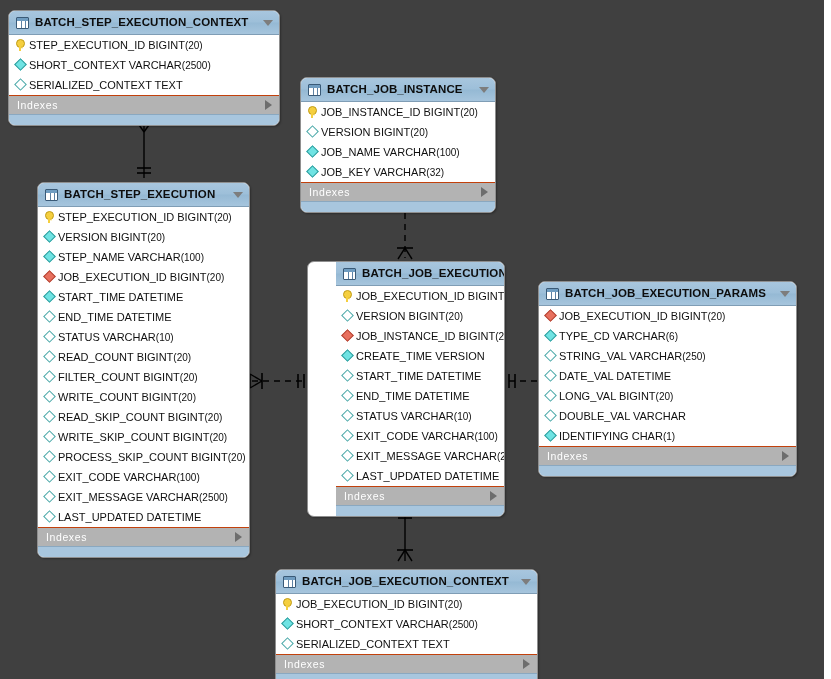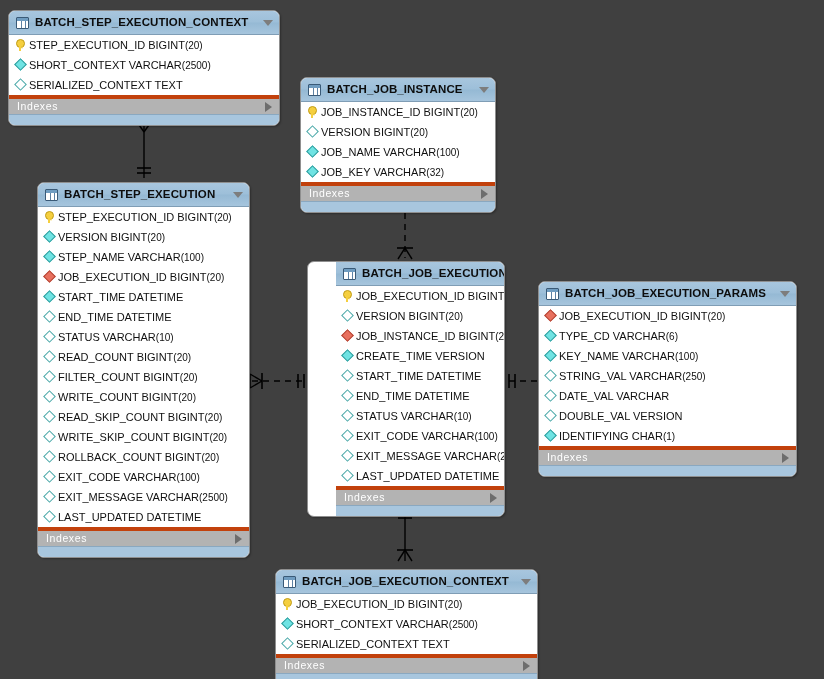--- a/index.html
+++ b/index.html
@@ -118,21 +118,21 @@
     line-height: 1;
   }
   .col-len { font-size: 10px; }
 
   .tbl-indexes {
     display: flex;
     align-items: center;
     height: 19px;
     padding: 0 7px 0 8px;
     background: #b3b3b3;
-    border-top: 4px solid #c2410c;
+    border-top: 1px solid #c2410c;
   }
   .idx-label {
     flex: 1 1 auto;
     font-size: 10.5px;
     color: #ffffff;
     letter-spacing: 0.6px;
     line-height: 1;
   }
   .idx-arrow {
     flex: 0 0 auto;
@@ -331,21 +331,21 @@
         <div class="col-row">
           <span class="col-ico ico-dia"></span>
           <span class="col-text">READ_SKIP_COUNT BIGINT<span class="col-len">(20)</span></span>
         </div>
         <div class="col-row">
           <span class="col-ico ico-dia"></span>
           <span class="col-text">WRITE_SKIP_COUNT BIGINT<span class="col-len">(20)</span></span>
         </div>
         <div class="col-row">
           <span class="col-ico ico-dia"></span>
-          <span class="col-text">ROLLBACK_COUNT BIGINT<span class="col-len">(20)</span></span>
+          <span class="col-text">PROCESS_SKIP_COUNT BIGINT<span class="col-len">(20)</span></span>
         </div>
         <div class="col-row">
           <span class="col-ico ico-dia"></span>
           <span class="col-text">EXIT_CODE VARCHAR<span class="col-len">(100)</span></span>
         </div>
         <div class="col-row">
           <span class="col-ico ico-dia"></span>
           <span class="col-text">EXIT_MESSAGE VARCHAR<span class="col-len">(2500)</span></span>
         </div>
         <div class="col-row">
@@ -424,34 +424,34 @@
     <div class="tbl-cols">
         <div class="col-row">
           <span class="col-ico ico-dia ico-fk"></span>
           <span class="col-text">JOB_EXECUTION_ID BIGINT<span class="col-len">(20)</span></span>
         </div>
         <div class="col-row">
           <span class="col-ico ico-dia ico-nn"></span>
           <span class="col-text">TYPE_CD VARCHAR<span class="col-len">(6)</span></span>
         </div>
         <div class="col-row">
-          <span class="col-ico ico-dia ico-nn"></span>
-          <span class="col-text">KEY_NAME VARCHAR<span class="col-len">(100)</span></span>
-        </div>
-        <div class="col-row">
           <span class="col-ico ico-dia"></span>
           <span class="col-text">STRING_VAL VARCHAR<span class="col-len">(250)</span></span>
         </div>
         <div class="col-row">
           <span class="col-ico ico-dia"></span>
-          <span class="col-text">DATE_VAL VARCHAR</span>
-        </div>
-        <div class="col-row">
-          <span class="col-ico ico-dia"></span>
-          <span class="col-text">DOUBLE_VAL VERSION</span>
+          <span class="col-text">DATE_VAL DATETIME</span>
+        </div>
+        <div class="col-row">
+          <span class="col-ico ico-dia"></span>
+          <span class="col-text">LONG_VAL BIGINT<span class="col-len">(20)</span></span>
+        </div>
+        <div class="col-row">
+          <span class="col-ico ico-dia"></span>
+          <span class="col-text">DOUBLE_VAL VARCHAR</span>
         </div>
         <div class="col-row">
           <span class="col-ico ico-dia ico-nn"></span>
           <span class="col-text">IDENTIFYING CHAR<span class="col-len">(1)</span></span>
         </div>
       </div>
     <div class="tbl-indexes">
       <span class="idx-label">Indexes</span>
       <span class="idx-arrow"></span>
     </div>

